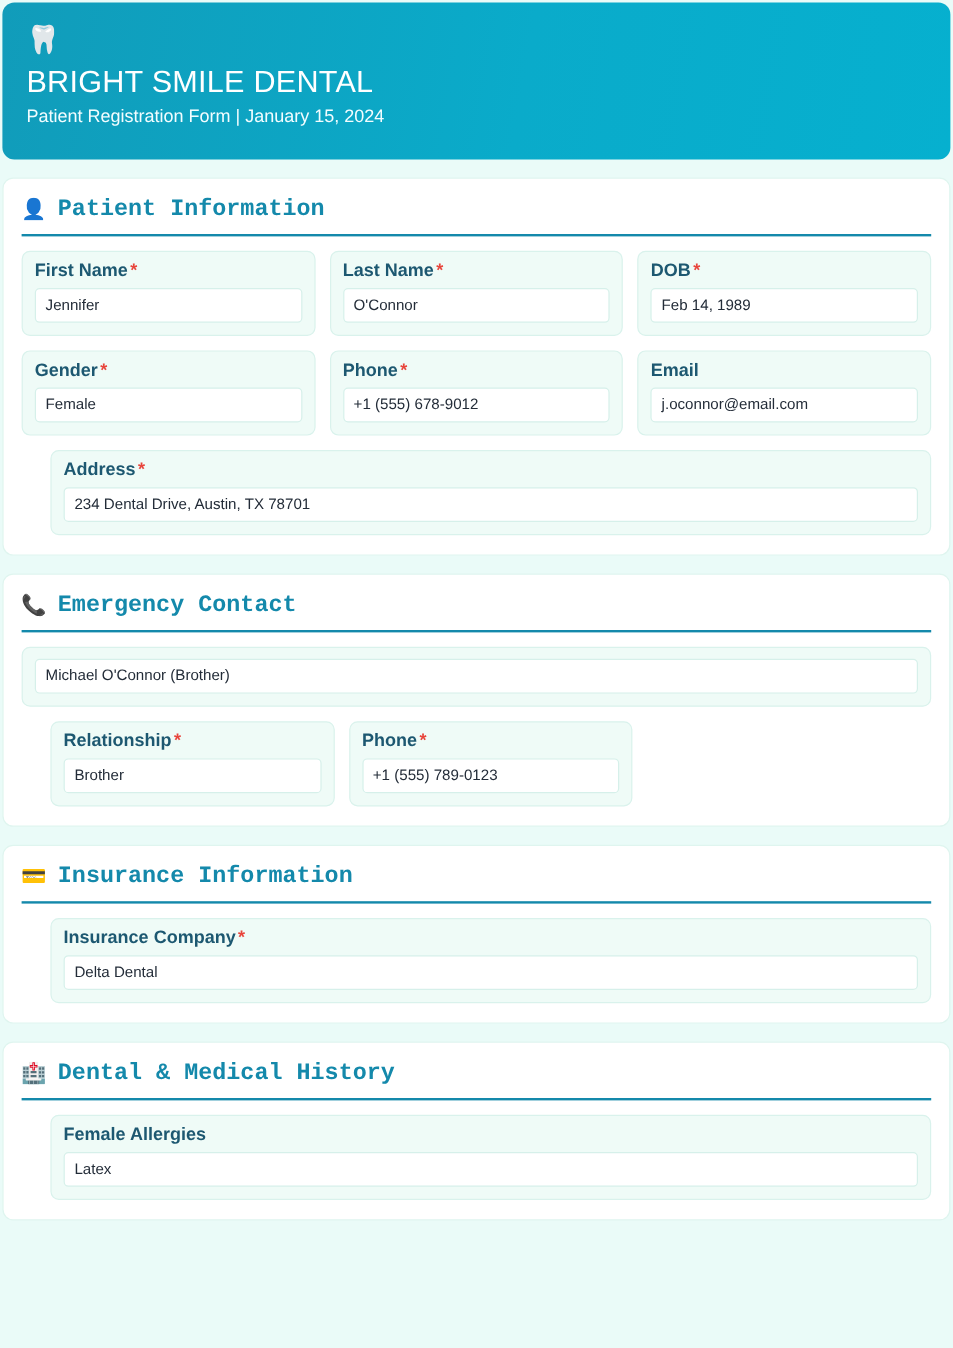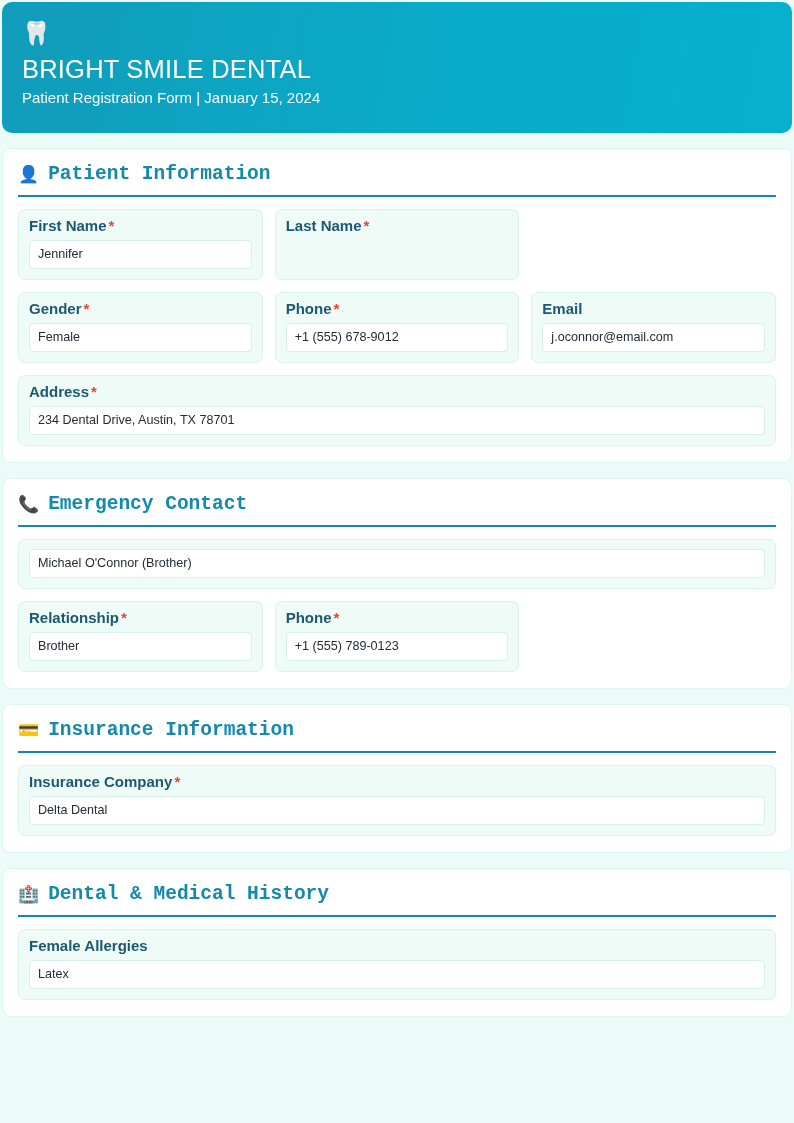--- a/index.html
+++ b/index.html
@@ -80,21 +80,21 @@
     margin-bottom: 12px;
   }
 
   
   .row {
     display: grid;
     grid-template-columns: repeat(3, 1fr);
     gap: 12px;
     margin-bottom: 12px;
   }
-  .row:last-child { margin-bottom: 0; }
+  .row:last-child { margin-bottom: 0; margin-left: 24px; }
   .row.cols-1 { grid-template-columns: 1fr; }
 
   .field {
     background: #effbf7;
     border: 1px solid #d9f2ec;
     border-radius: 7px;
     padding: 9px 10px 10px 10px;
   }
   .field-label {
     color: #1d5871;
@@ -137,20 +137,25 @@
           <div class="section-title">Patient Information</div>
         </div>
         <div class="section-rule"></div>
         <div class="row">
           <div class="field">
             <div class="field-label"><span>First Name</span><span class="req">*</span></div>
             <div class="field-value">Jennifer</div>
           </div>
           <div class="field">
             <div class="field-label"><span>Last Name</span><span class="req">*</span></div>
+            <div class="field-value">O'Connor</div>
+          </div>
+          <div class="field">
+            <div class="field-label"><span>DOB</span><span class="req">*</span></div>
+            <div class="field-value">Feb 14, 1989</div>
           </div>
         </div>
         <div class="row">
           <div class="field">
             <div class="field-label"><span>Gender</span><span class="req">*</span></div>
             <div class="field-value">Female</div>
           </div>
           <div class="field">
             <div class="field-label"><span>Phone</span><span class="req">*</span></div>
             <div class="field-value">+1 (555) 678-9012</div>

